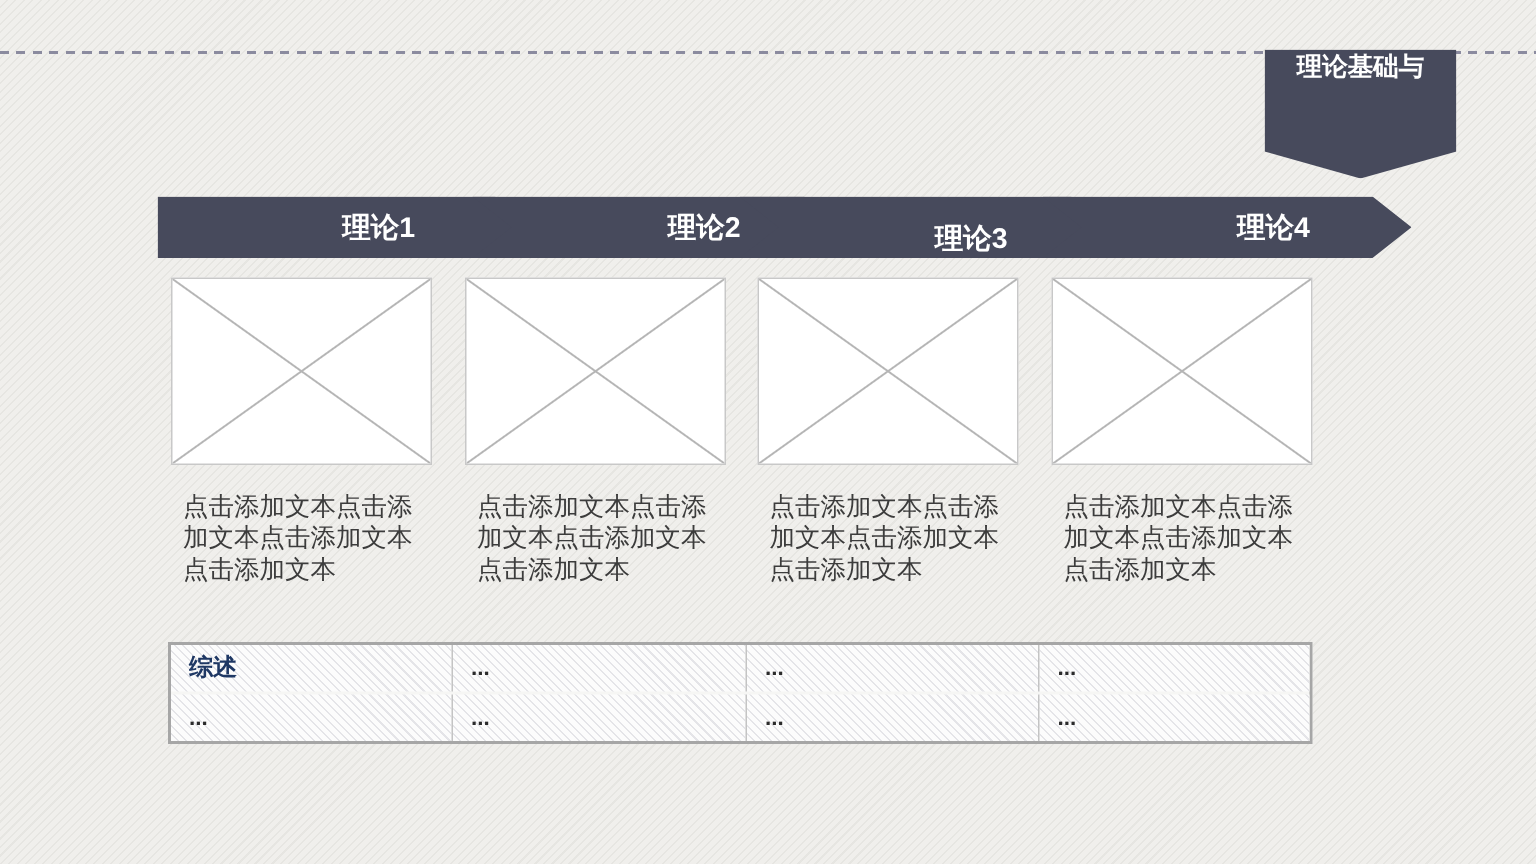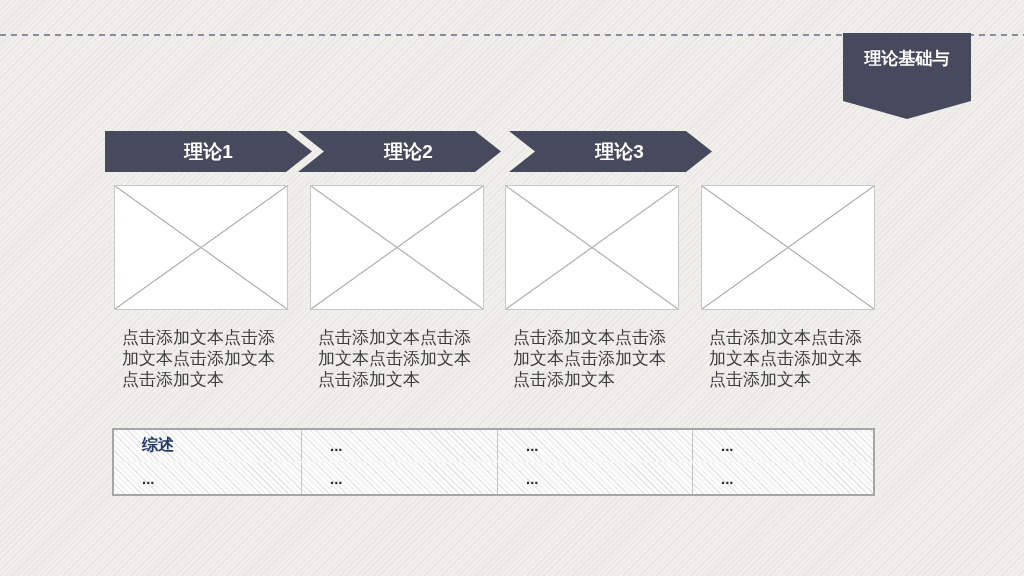--- a/index.html
+++ b/index.html
@@ -20,35 +20,35 @@
     position:absolute;left:0;top:34px;width:1024px;height:2px;
     background-image:repeating-linear-gradient(to right,
       #8b8b9f 0px,#8b8b9f 6px, transparent 6px, transparent 11px);
   }
 
   
   .badge{
     position:absolute;left:843px;top:33px;width:128px;height:86px;
     background:#474a5c;color:#ffffff;
     clip-path:polygon(0 0,100% 0,100% 79%,50% 100%,0 79%);
-    text-align:center;box-sizing:border-box;padding-top:14px;
+    text-align:center;box-sizing:border-box;
     font-weight:bold;font-size:17px;line-height:23px;
   }
 
   
   .arrow{
     position:absolute;top:131px;height:41px;background:#474a5c;
     display:flex;align-items:center;justify-content:center;
-    color:#fff;font-weight:bold;font-size:19px;
+    color:#fff;font-weight:bold;font-size:19px;padding-left:44px;
   }
   .arrow-first{clip-path:polygon(0 0,calc(100% - 26px) 0,100% 50%,calc(100% - 26px) 100%,0 100%);}
   .arrow-next {clip-path:polygon(0 0,calc(100% - 26px) 0,100% 50%,calc(100% - 26px) 100%,0 100%,26px 50%);}
   .arrow-1{left:105px;width:207px;}
-  .arrow-2{left:298px;width:203px;}
-  .arrow-3{left:509px;width:203px;}
+  .arrow-2{left:315px;width:203px;}
+  .arrow-3{left:493px;width:203px;align-items:flex-end;}
   .arrow-4{left:695px;width:202px;}
   .arrow-next .arrow-label{margin-left:18px;}
 
   
   .imgbox{
     position:absolute;top:185px;width:174px;height:125px;
     background-color:#ffffff;border:1px solid #c8c8c8;box-sizing:border-box;
     background-image:
       linear-gradient(to top right, transparent calc(50% - 1px), #b5b5b5 calc(50% - 0.3px), #b5b5b5 calc(50% + 0.3px), transparent calc(50% + 1px)),
       linear-gradient(to bottom right, transparent calc(50% - 1px), #b5b5b5 calc(50% - 0.3px), #b5b5b5 calc(50% + 0.3px), transparent calc(50% + 1px));
@@ -66,21 +66,21 @@
   
   .tbl{
     position:absolute;left:112px;top:428px;width:763px;
     border:2px solid #a6a6a6;box-sizing:border-box;
     display:grid;grid-template-columns:187px 196px 195px 1fr;
     grid-auto-rows:31px;row-gap:2px;
     background:#f6f6f4;
   }
   .cell{
     display:flex;align-items:center;box-sizing:border-box;
-    padding-left:28px;
+    padding-left:12px;
     font-size:15px;font-weight:bold;color:#2b2b2b;
     background-color:#fcfcfc;
     background-image:repeating-linear-gradient(45deg,
       rgba(255,255,255,0) 0px, rgba(255,255,255,0) 3px,
       rgba(200,200,208,0.45) 3px, rgba(200,200,208,0.45) 4px);
   }
   .cell + .cell{border-left:0;}
   .cell.col-2,.cell.col-3,.cell.col-4{border-left:1px solid #c4c4c4;}
   .cell.head{color:#1f3864;font-size:16px;}
 </style>
@@ -97,20 +97,23 @@
 
   <div class="arrow arrow-first arrow-1">
     <span class="arrow-label">理论1</span>
   </div>
   <div class="arrow arrow-next arrow-2">
     <span class="arrow-label">理论2</span>
   </div>
   <div class="arrow arrow-next arrow-3">
     <span class="arrow-label">理论3</span>
   </div>
+  <div class="arrow arrow-next arrow-4">
+    <span class="arrow-label">理论4</span>
+  </div>
 
   <div class="imgbox imgbox-1"></div>
   <div class="imgbox imgbox-2"></div>
   <div class="imgbox imgbox-3"></div>
   <div class="imgbox imgbox-4"></div>
 
   <div class="bodytext bodytext-1">点击添加文本点击添加文本点击添加文本点击添加文本</div>
   <div class="bodytext bodytext-2">点击添加文本点击添加文本点击添加文本点击添加文本</div>
   <div class="bodytext bodytext-3">点击添加文本点击添加文本点击添加文本点击添加文本</div>
   <div class="bodytext bodytext-4">点击添加文本点击添加文本点击添加文本点击添加文本</div>

